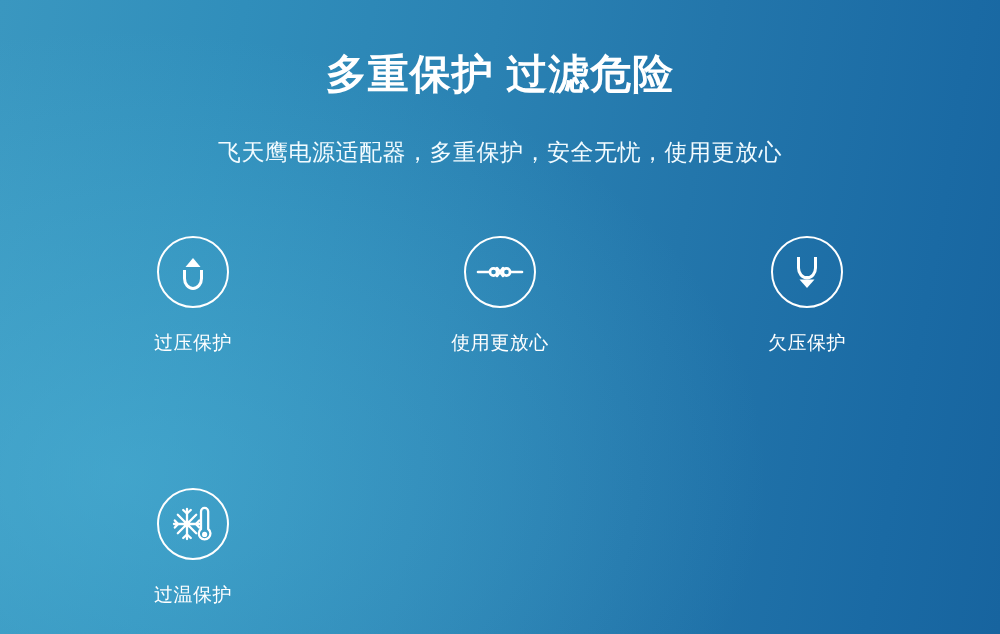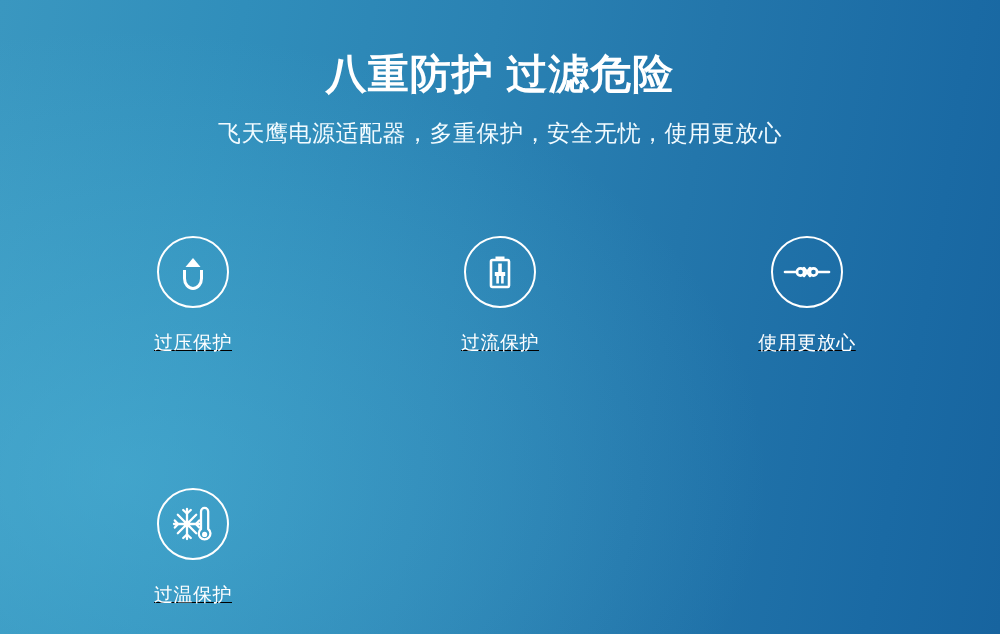--- a/index.html
+++ b/index.html
@@ -55,38 +55,37 @@
     text-align: center;
     color: #ffffff;
     font-size: 41px;
     font-weight: bold;
     letter-spacing: 1px;
     line-height: 1.1;
     white-space: nowrap;
   }
   .subtitle {
     position: absolute;
-    top: 119px;
+    top: 138px;
     left: 0;
     width: 100%;
     text-align: center;
     color: #f2fbff;
     font-size: 23px;
     font-weight: normal;
     letter-spacing: 0.5px;
     line-height: 1.25;
     white-space: nowrap;
   }
 
   .grid {
     position: absolute;
     top: 236px;
     left: 93px;
     width: 814px;
-    text-decoration: underline;
   }
   .row {
     display: flex;
     flex-direction: row;
     justify-content: space-between;
     align-items: flex-start;
   }
   .row.row-2 {
     margin-top: 132px;
   }
@@ -118,66 +117,63 @@
     white-space: nowrap;
     text-align: center;
   }
 </style>
 </head>
 <body>
 
 <div class="banner">
   <div class="content">
 
-    <div class="title">八重防护 过滤危险</div>
+    <div class="title">多重保护 过滤危险</div>
 
     <div class="subtitle">飞天鹰电源适配器，多重保护，安全无忧，使用更放心</div>
 
     <div class="grid">
 
       <div class="row row-1">
 
         <div class="cell">
           <div class="icon-circle">
             <svg width="44" height="44" viewBox="0 0 44 44" aria-hidden="true">
               <polygon points="22,8 29.5,17 14.5,17" fill="#ffffff"></polygon>
               <path d="M13.5 20 L13.5 28.5 A8.5 10 0 0 0 30.5 28.5 L30.5 20" fill="none" stroke="#ffffff" stroke-width="3" stroke-linecap="butt"></path>
             </svg>
           </div>
           <div class="cell-label">过压保护</div>
         </div>
 
-        <div class="cell">
-          <div class="icon-circle">
-            <svg width="44" height="44" viewBox="0 0 44 44" aria-hidden="true">
-              <rect x="17.5" y="6.5" width="9" height="3.5" fill="#ffffff"></rect>
-              <rect x="13" y="10" width="18" height="27" rx="1.5" fill="none" stroke="#ffffff" stroke-width="2.6"></rect>
-              <rect x="20.2" y="13.5" width="3.6" height="9" fill="#ffffff"></rect>
-              <rect x="16.8" y="22" width="10.4" height="4" fill="#ffffff"></rect>
-              <rect x="18.3" y="26" width="2.6" height="7.5" fill="#ffffff"></rect>
-              <rect x="23.1" y="26" width="2.6" height="7.5" fill="#ffffff"></rect>
-            </svg>
-          </div>
-          <div class="cell-label">过流保护</div>
-        </div>
 
         <div class="cell">
           <div class="icon-circle">
             <svg width="48" height="44" viewBox="0 0 48 44" aria-hidden="true">
               <line x1="2" y1="22" x2="14" y2="22" stroke="#ffffff" stroke-width="2.6" stroke-linecap="round"></line>
               <circle cx="17.5" cy="22" r="3.6" fill="none" stroke="#ffffff" stroke-width="2.6"></circle>
               <line x1="21" y1="18" x2="27" y2="26" stroke="#ffffff" stroke-width="2.6" stroke-linecap="round"></line>
               <line x1="27" y1="18" x2="21" y2="26" stroke="#ffffff" stroke-width="2.6" stroke-linecap="round"></line>
               <circle cx="30.5" cy="22" r="3.6" fill="none" stroke="#ffffff" stroke-width="2.6"></circle>
               <line x1="34" y1="22" x2="46" y2="22" stroke="#ffffff" stroke-width="2.6" stroke-linecap="round"></line>
             </svg>
           </div>
           <div class="cell-label">使用更放心</div>
         </div>
 
+        <div class="cell">
+          <div class="icon-circle">
+            <svg width="44" height="44" viewBox="0 0 44 44" aria-hidden="true">
+              <path d="M13.5 7 L13.5 18 A8.5 10 0 0 0 30.5 18 L30.5 7" fill="none" stroke="#ffffff" stroke-width="3" stroke-linecap="butt"></path>
+              <rect x="20.4" y="26" width="3.2" height="3" fill="#ffffff"></rect>
+              <polygon points="14.5,29.5 29.5,29.5 22,38" fill="#ffffff"></polygon>
+            </svg>
+          </div>
+          <div class="cell-label">欠压保护</div>
+        </div>
 
       </div>
 
       <div class="row row-2">
 
         <div class="cell">
           <div class="icon-circle">
             <svg width="46" height="44" viewBox="0 0 46 44" aria-hidden="true">
               <g stroke="#ffffff" stroke-width="2.3" stroke-linecap="round">
                 <line x1="17" y1="7" x2="17" y2="37"></line>

